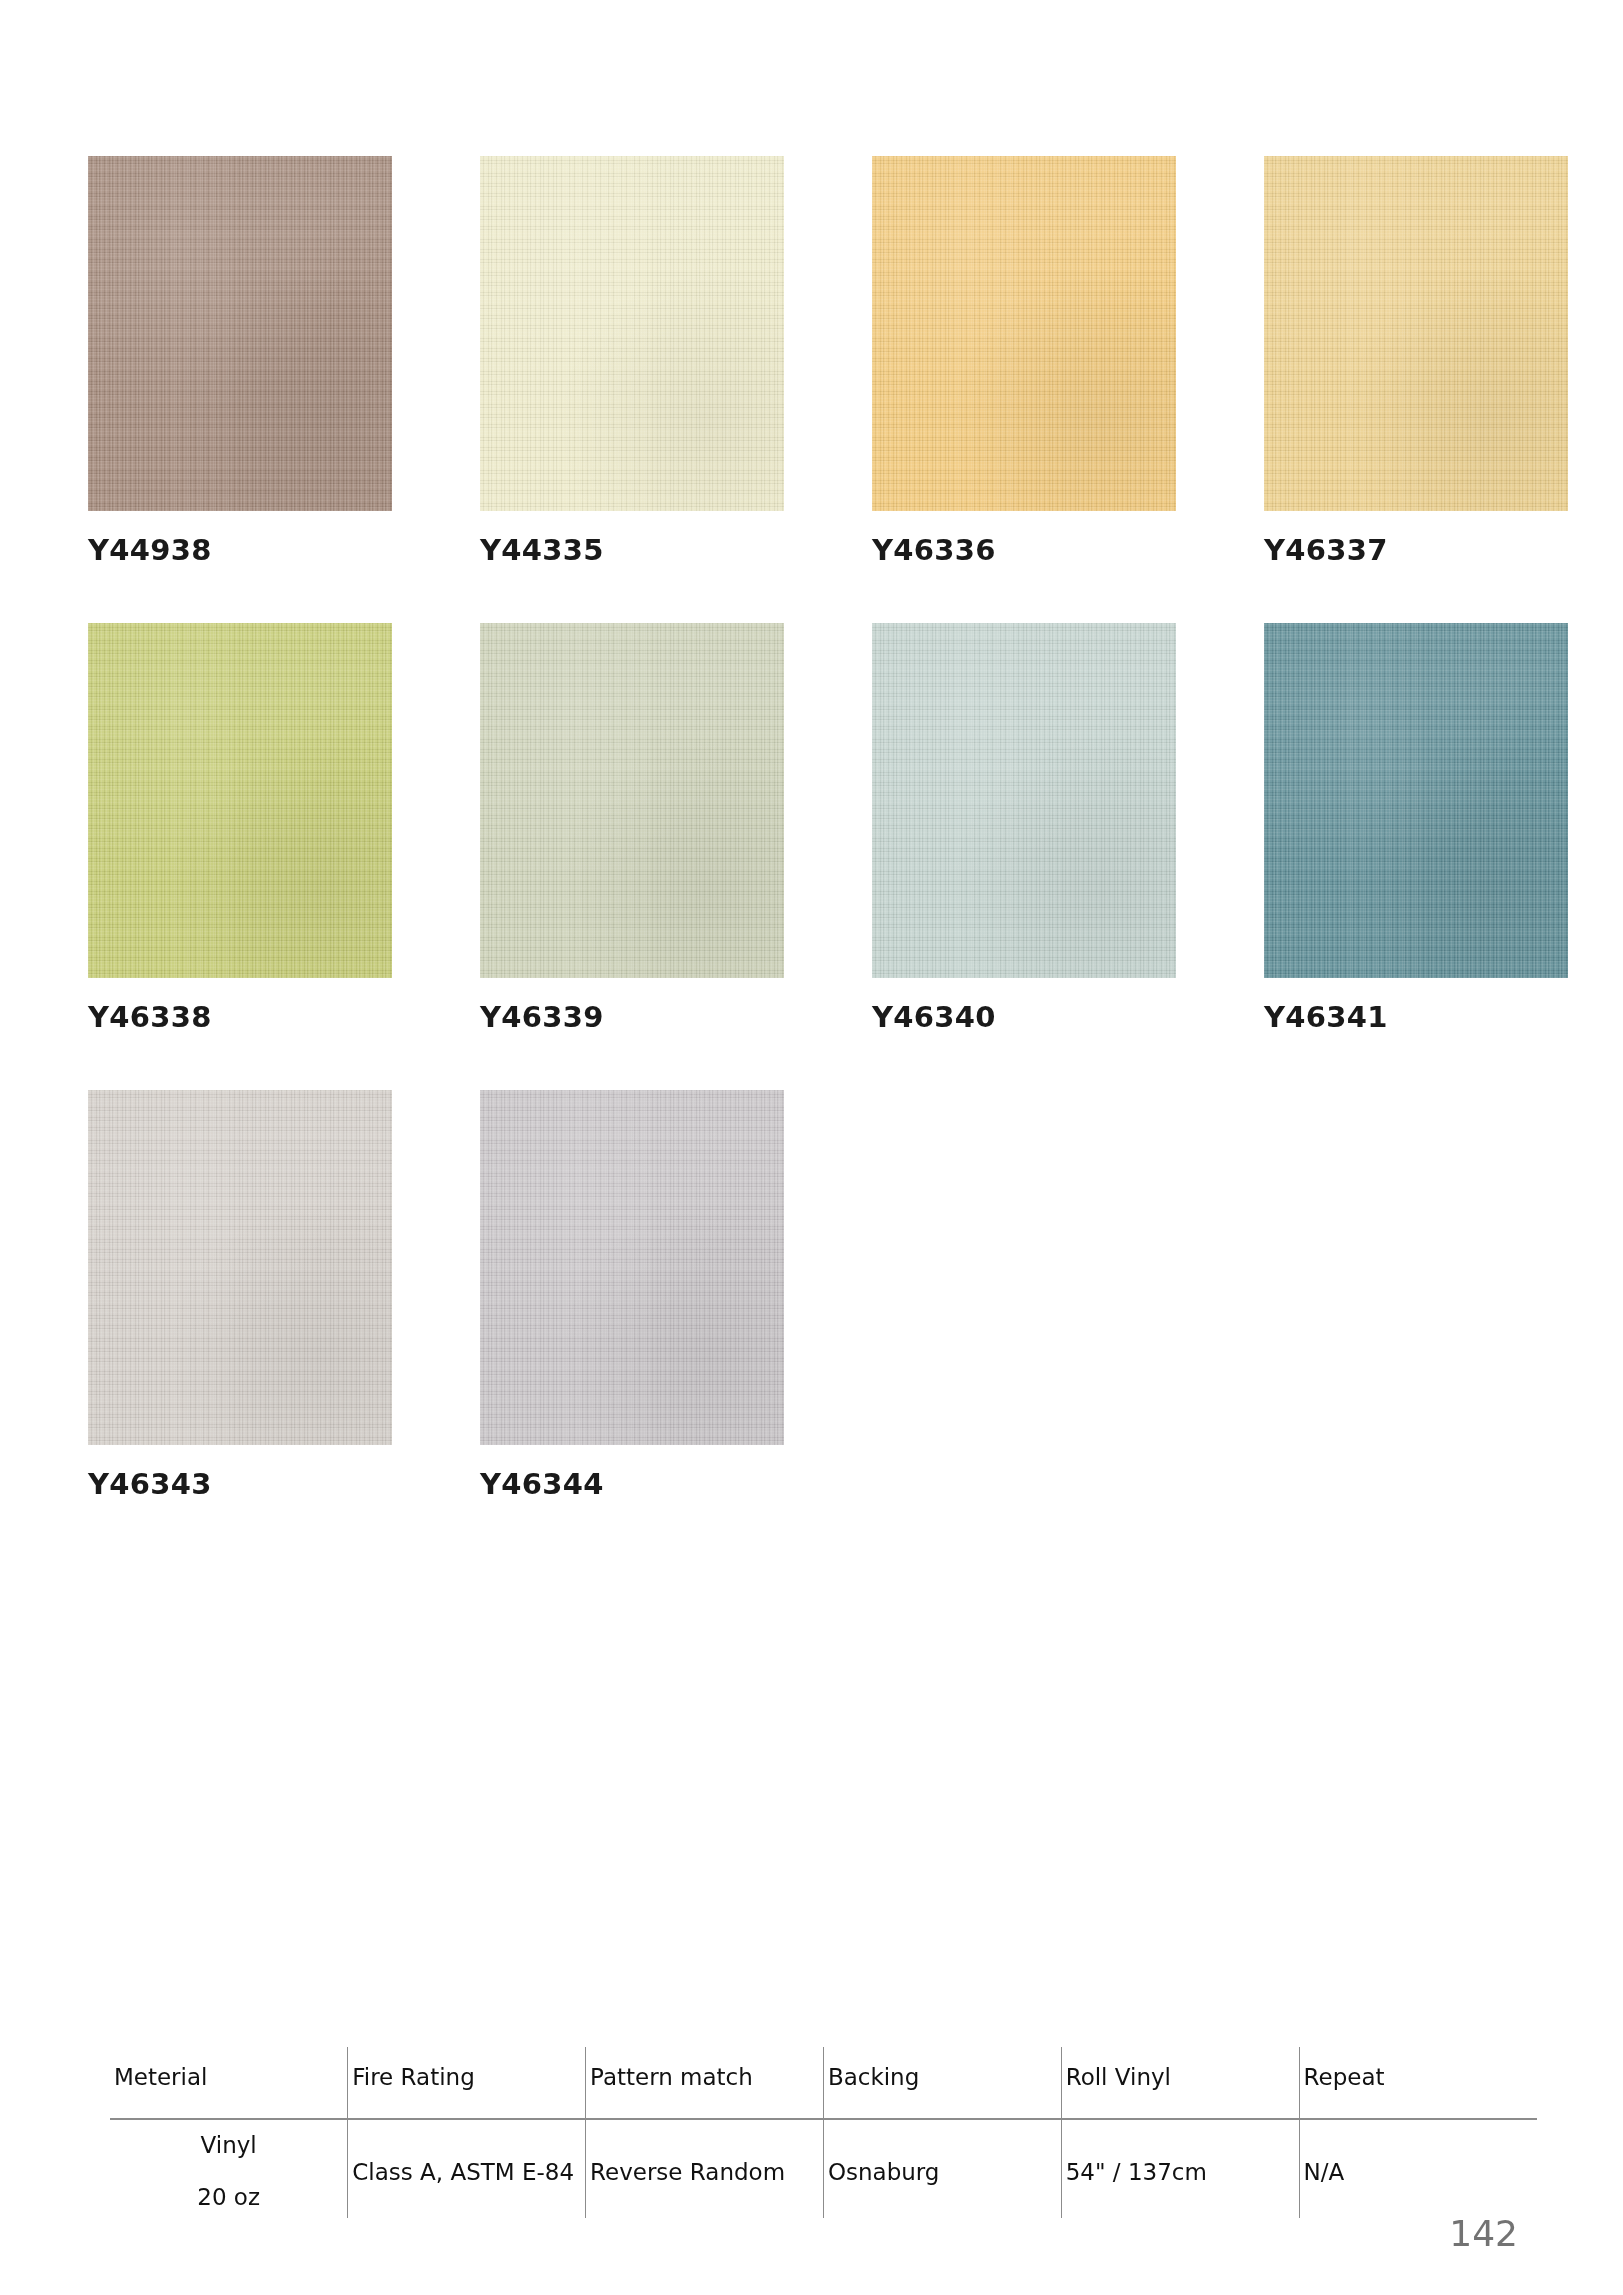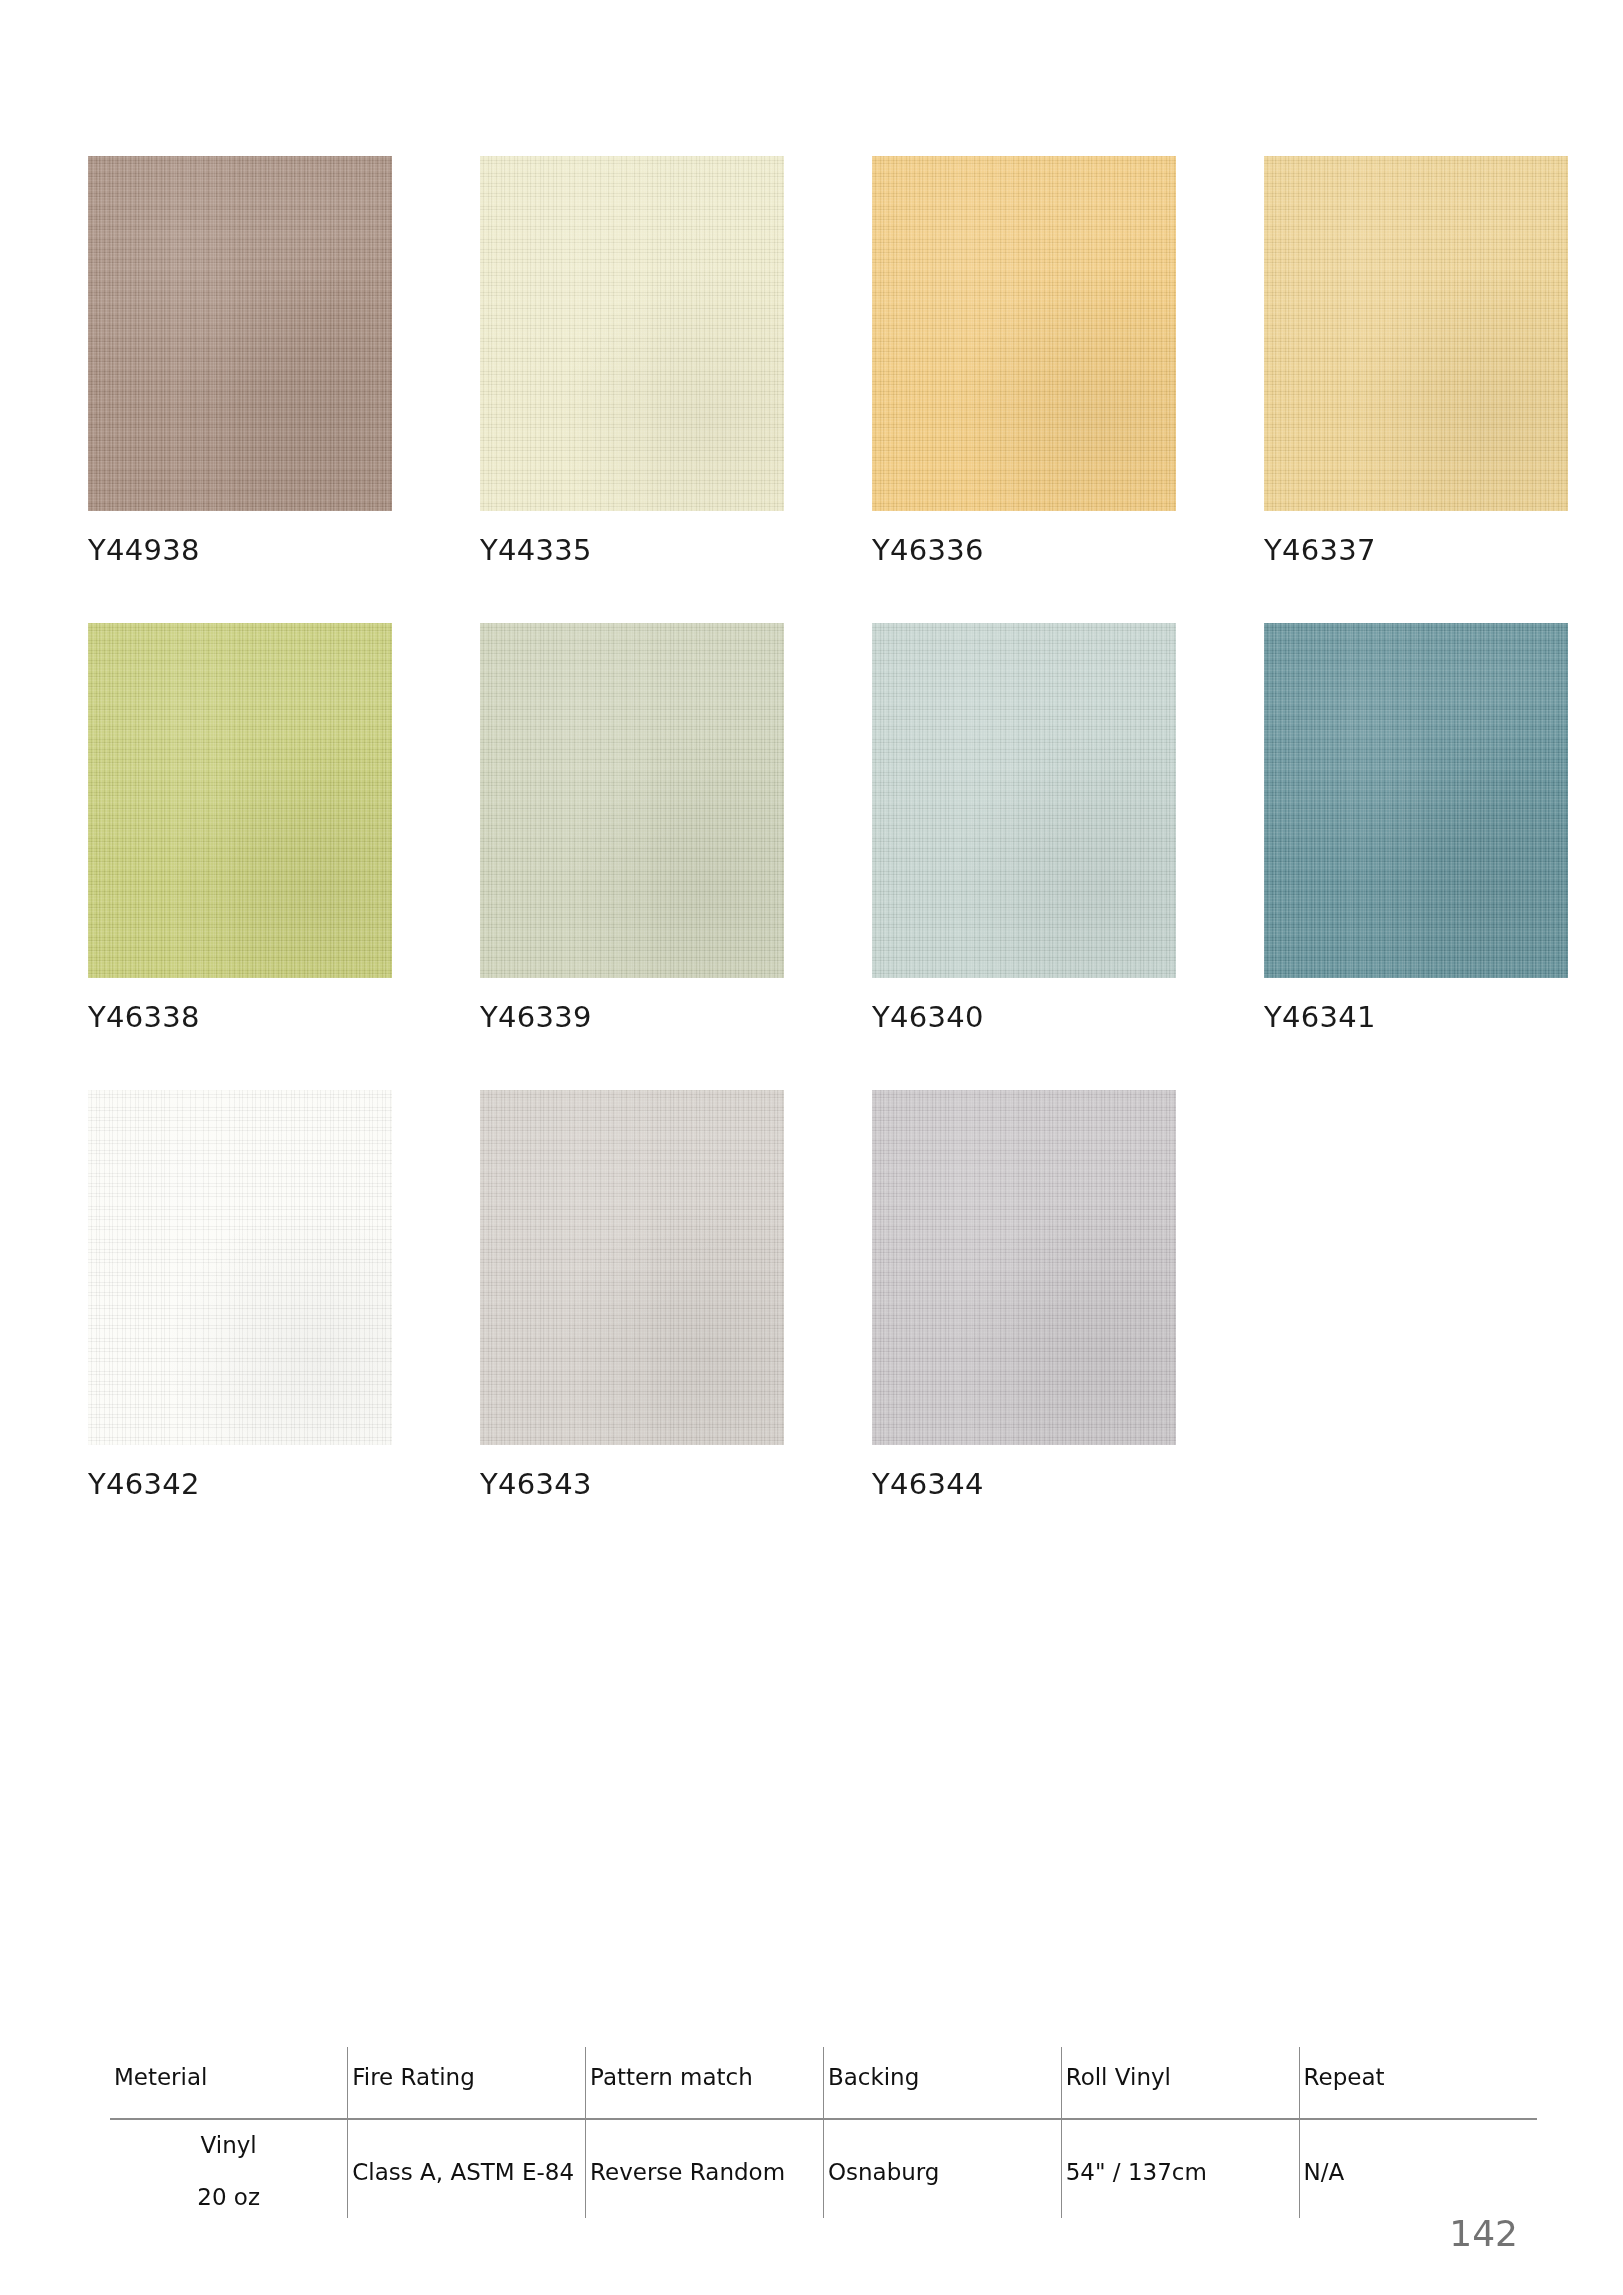--- a/index.html
+++ b/index.html
@@ -31,20 +31,21 @@
     width: 1440px;
     display: grid;
     grid-template-columns: repeat(4, 304px);
     column-gap: 88px;
     row-gap: 0px;
   }
 
   .swatch-cell {
     width: 248px;
     margin-bottom: 58px;
+    font-weight: bold;
   }
 
   .swatch-chip {
     width: 304px;
     height: 355px;
     position: relative;
     overflow: hidden;
     box-shadow: 0 0 0 0.3px rgba(0,0,0,0.035) inset;
   }
 
@@ -190,24 +191,20 @@
       <div class="swatch-label">Y46339</div>
     </div>
     <div class="swatch-cell">
       <div class="swatch-chip" style="background-color: rgb(194, 210, 205);"></div>
       <div class="swatch-label">Y46340</div>
     </div>
 
     <div class="swatch-cell">
       <div class="swatch-chip" style="background-color: rgb(93, 140, 149);"></div>
       <div class="swatch-label">Y46341</div>
-    </div>
-    <div class="swatch-cell">
-      <div class="swatch-chip" style="background-color: rgb(251, 251, 247);"></div>
-      <div class="swatch-label">Y46342</div>
     </div>
     <div class="swatch-cell">
       <div class="swatch-chip" style="background-color: rgb(211, 206, 200);"></div>
       <div class="swatch-label">Y46343</div>
     </div>
     <div class="swatch-cell">
       <div class="swatch-chip" style="background-color: rgb(199, 195, 198);"></div>
       <div class="swatch-label">Y46344</div>
     </div>
 

